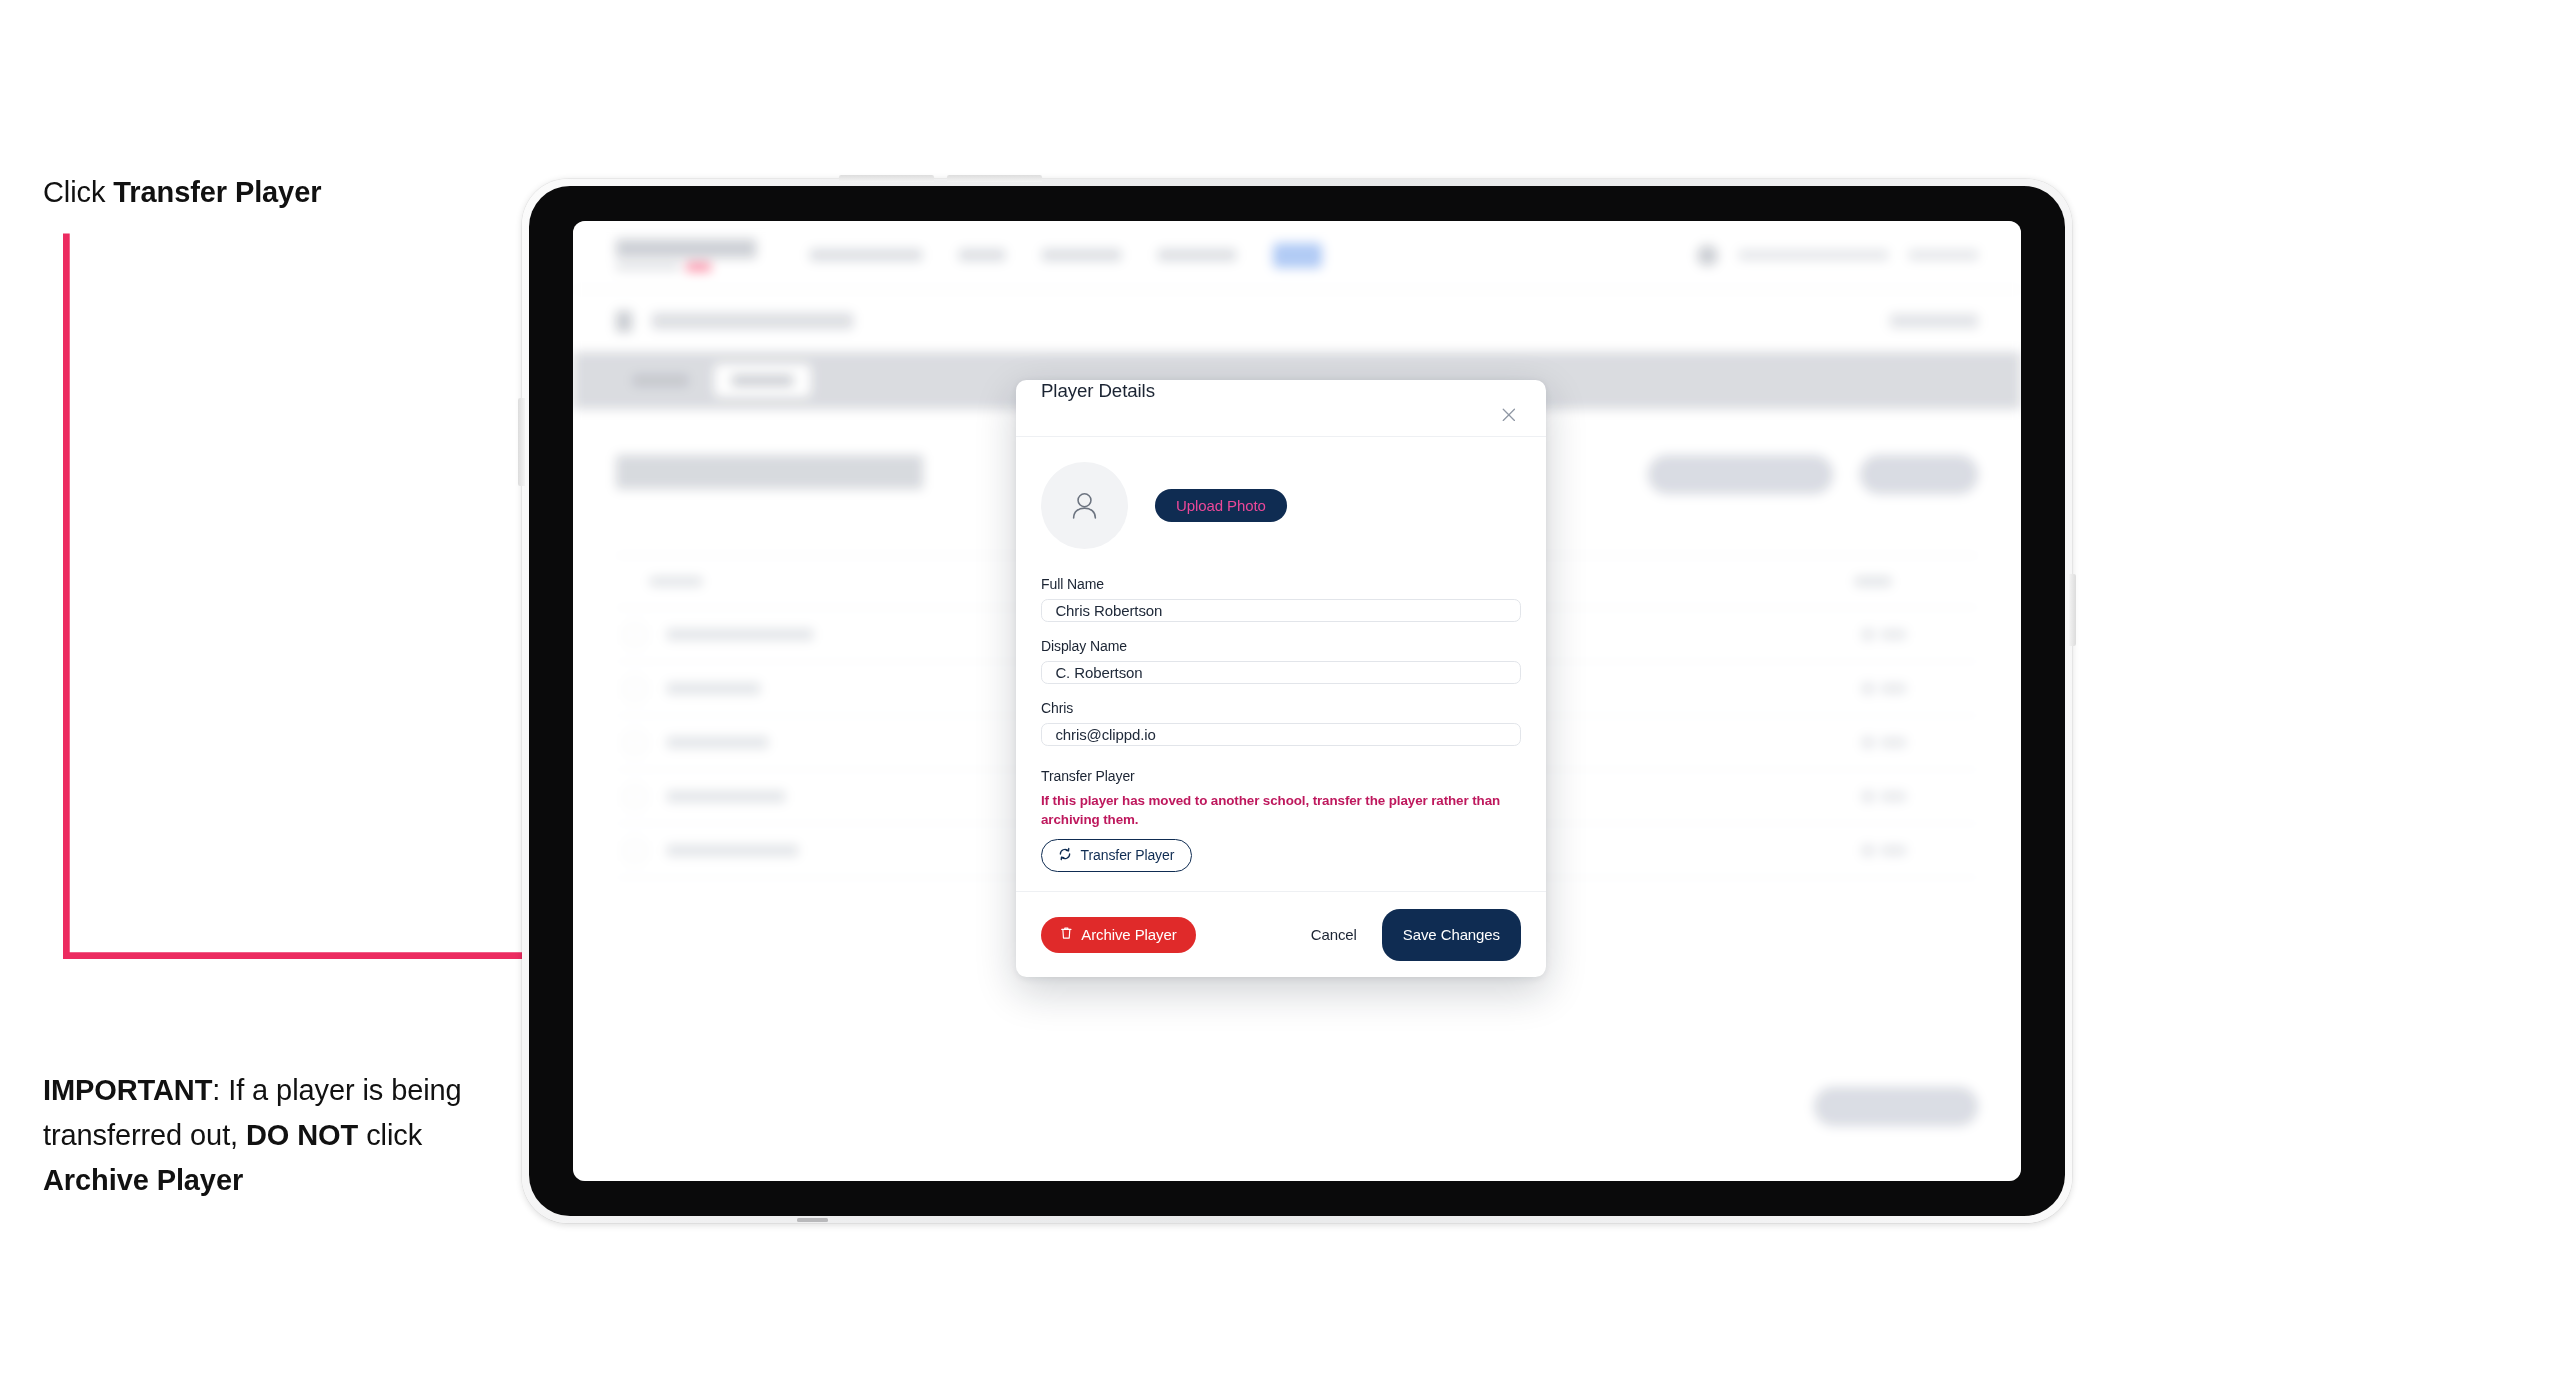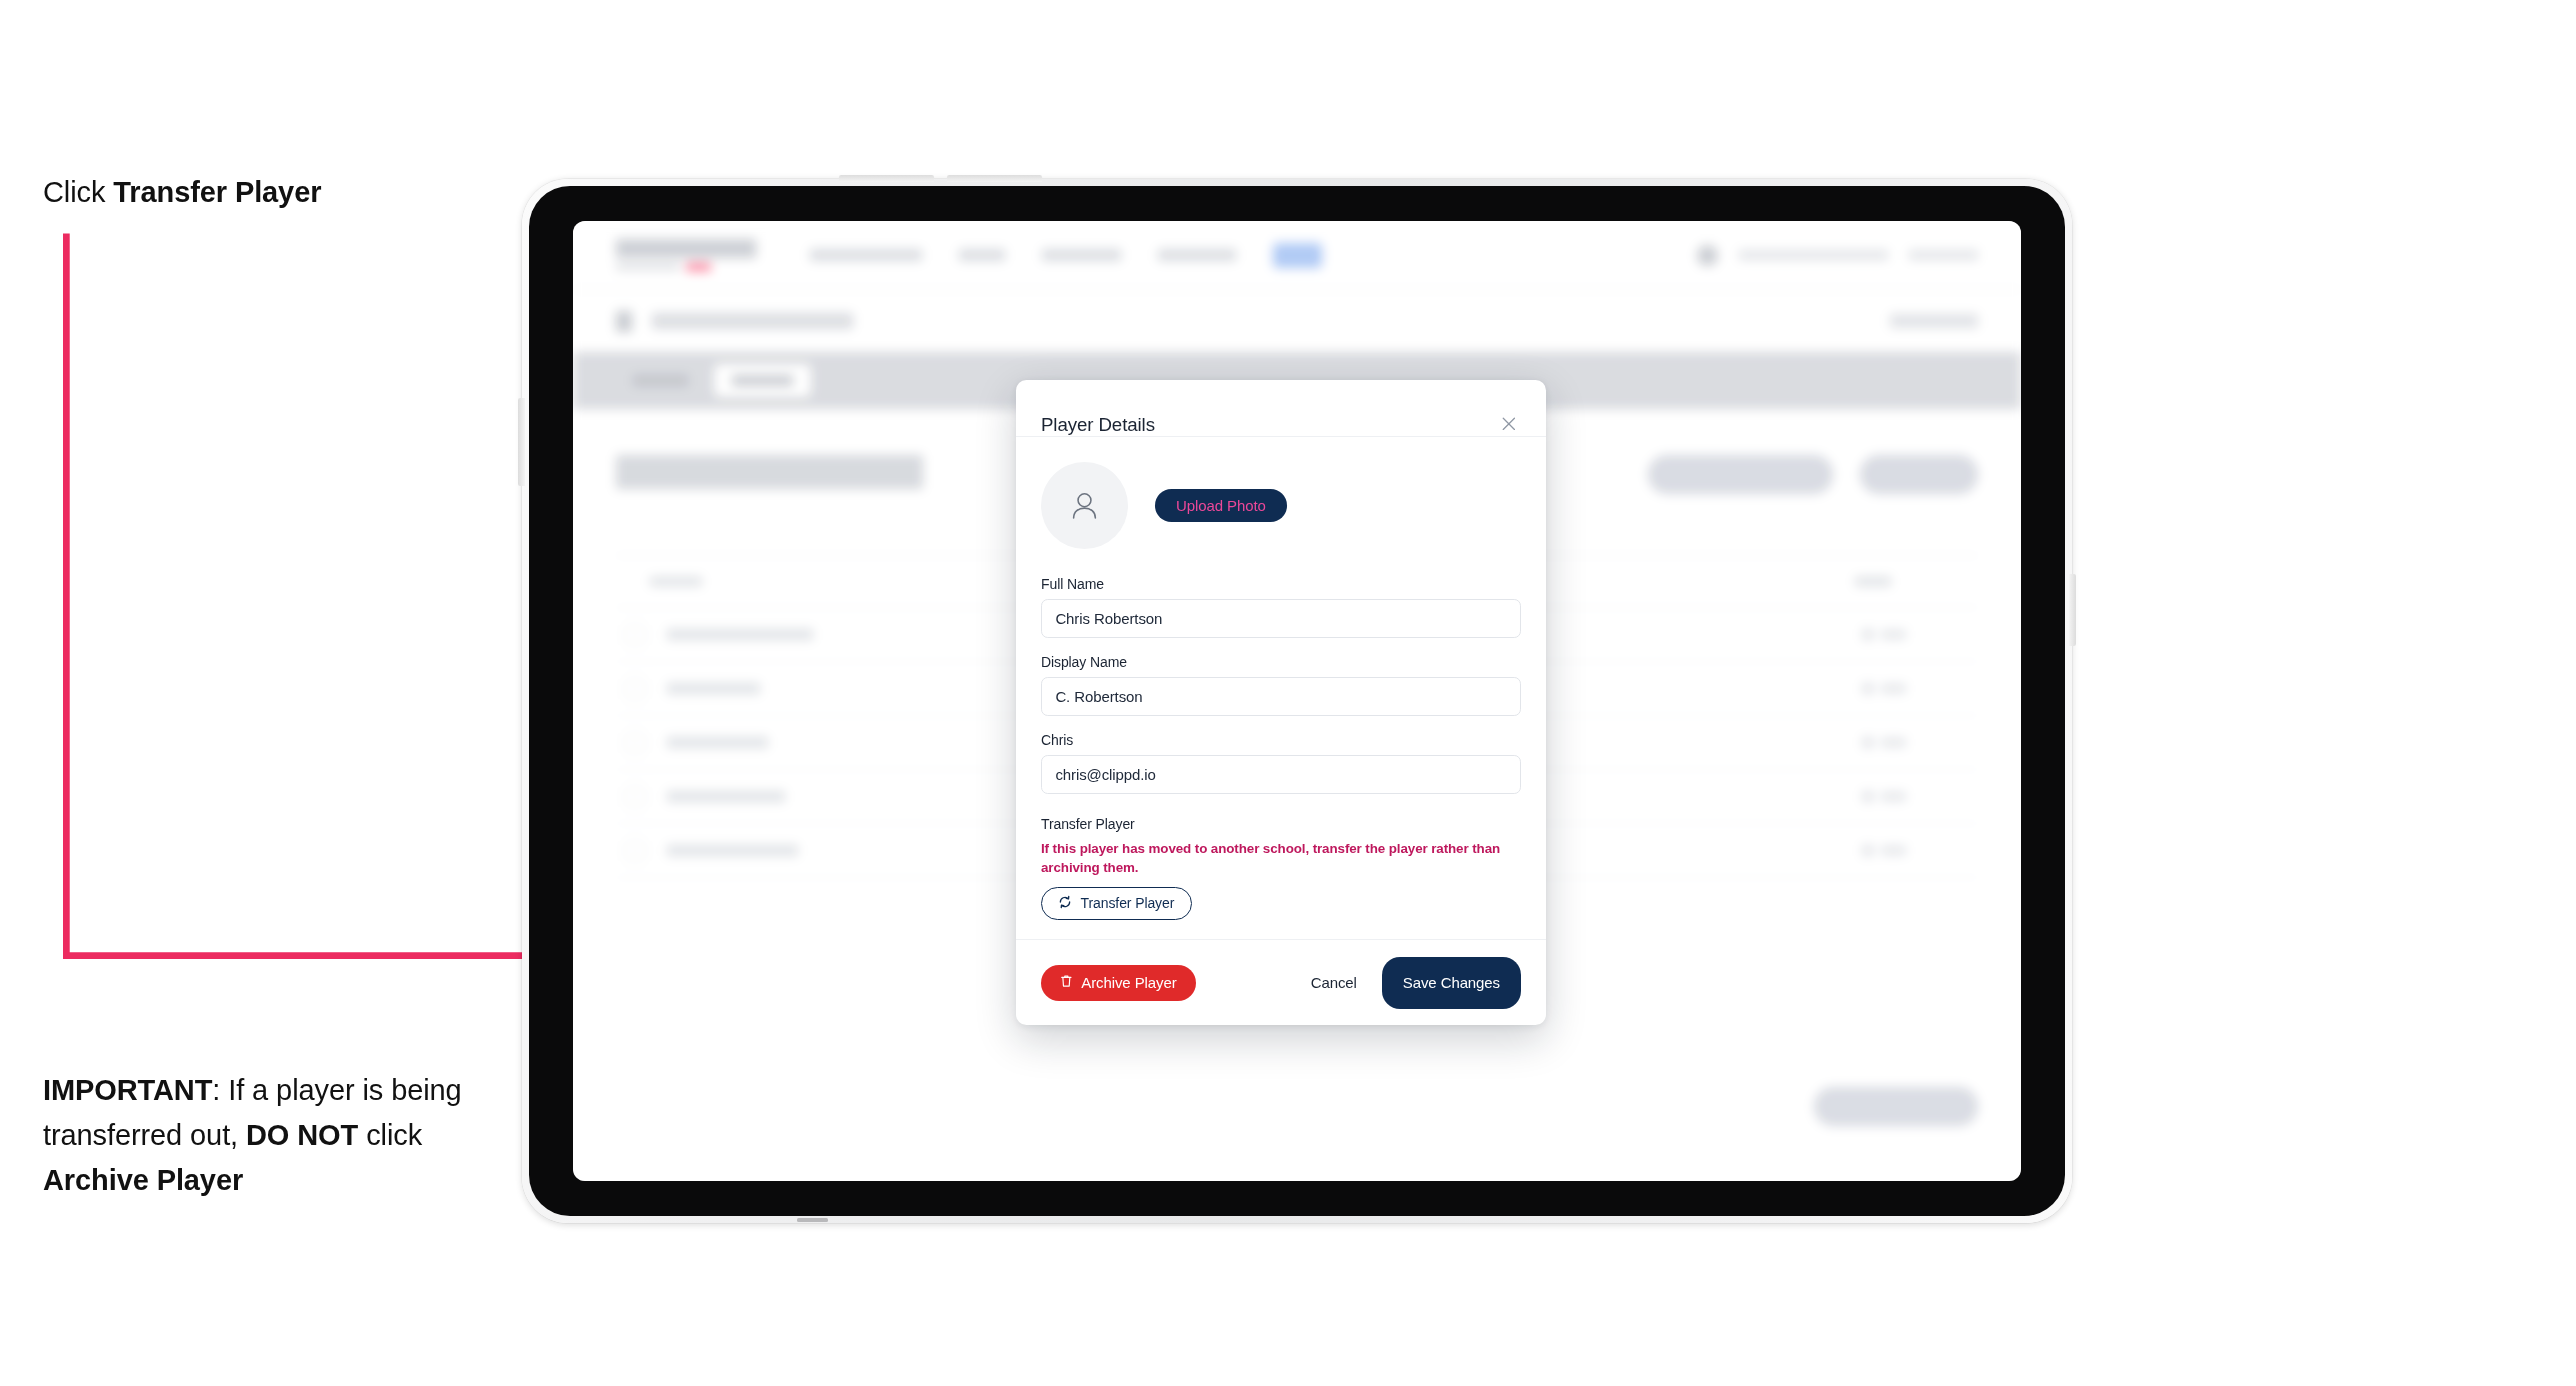--- a/index.html
+++ b/index.html
@@ -280,23 +280,24 @@
     top: 159px;
     width: 530px;
     background: #ffffff;
     border-radius: 10.4px;
     box-shadow: 0 13.4px 42px rgba(15,23,42,0.20), 0 1.5px 7.5px rgba(15,23,42,0.08);
     overflow: hidden;
   }
 
   .modal-head {
     height: 57px;
-    display: flex; align-items: flex-end;
+    display: flex; align-items: flex-start;
     padding: 0 25px;
     border-bottom: 0.7px solid #eef0f3;
+    flex-direction: column;
   }
   .modal-title {
     font-size: 18.7px;
     color: #1b2433;
     letter-spacing: -0.1px;
   }
   .modal-close {
     margin-left: auto;
     width: 25px; height: 25px;
     display: flex; align-items: center; justify-content: center;
@@ -334,21 +335,21 @@
   .field { margin-bottom: 16.4px; }
   .field-label {
     display: block;
     font-size: 14px;
     color: #1b2433;
     margin-bottom: 6.7px;
     letter-spacing: -0.1px;
   }
   .field-input {
     width: 100%;
-    height: 39px;
+    height: 23px;
     border: 0.7px solid #e2e5ea;
     border-radius: 6.7px;
     padding: 0 13.4px;
     font-size: 15px;
     color: #202a3a;
     background: #ffffff;
     font-family: "Liberation Sans", sans-serif;
     letter-spacing: -0.1px;
   }
   .field-input::placeholder { color: #9aa2b0; }

